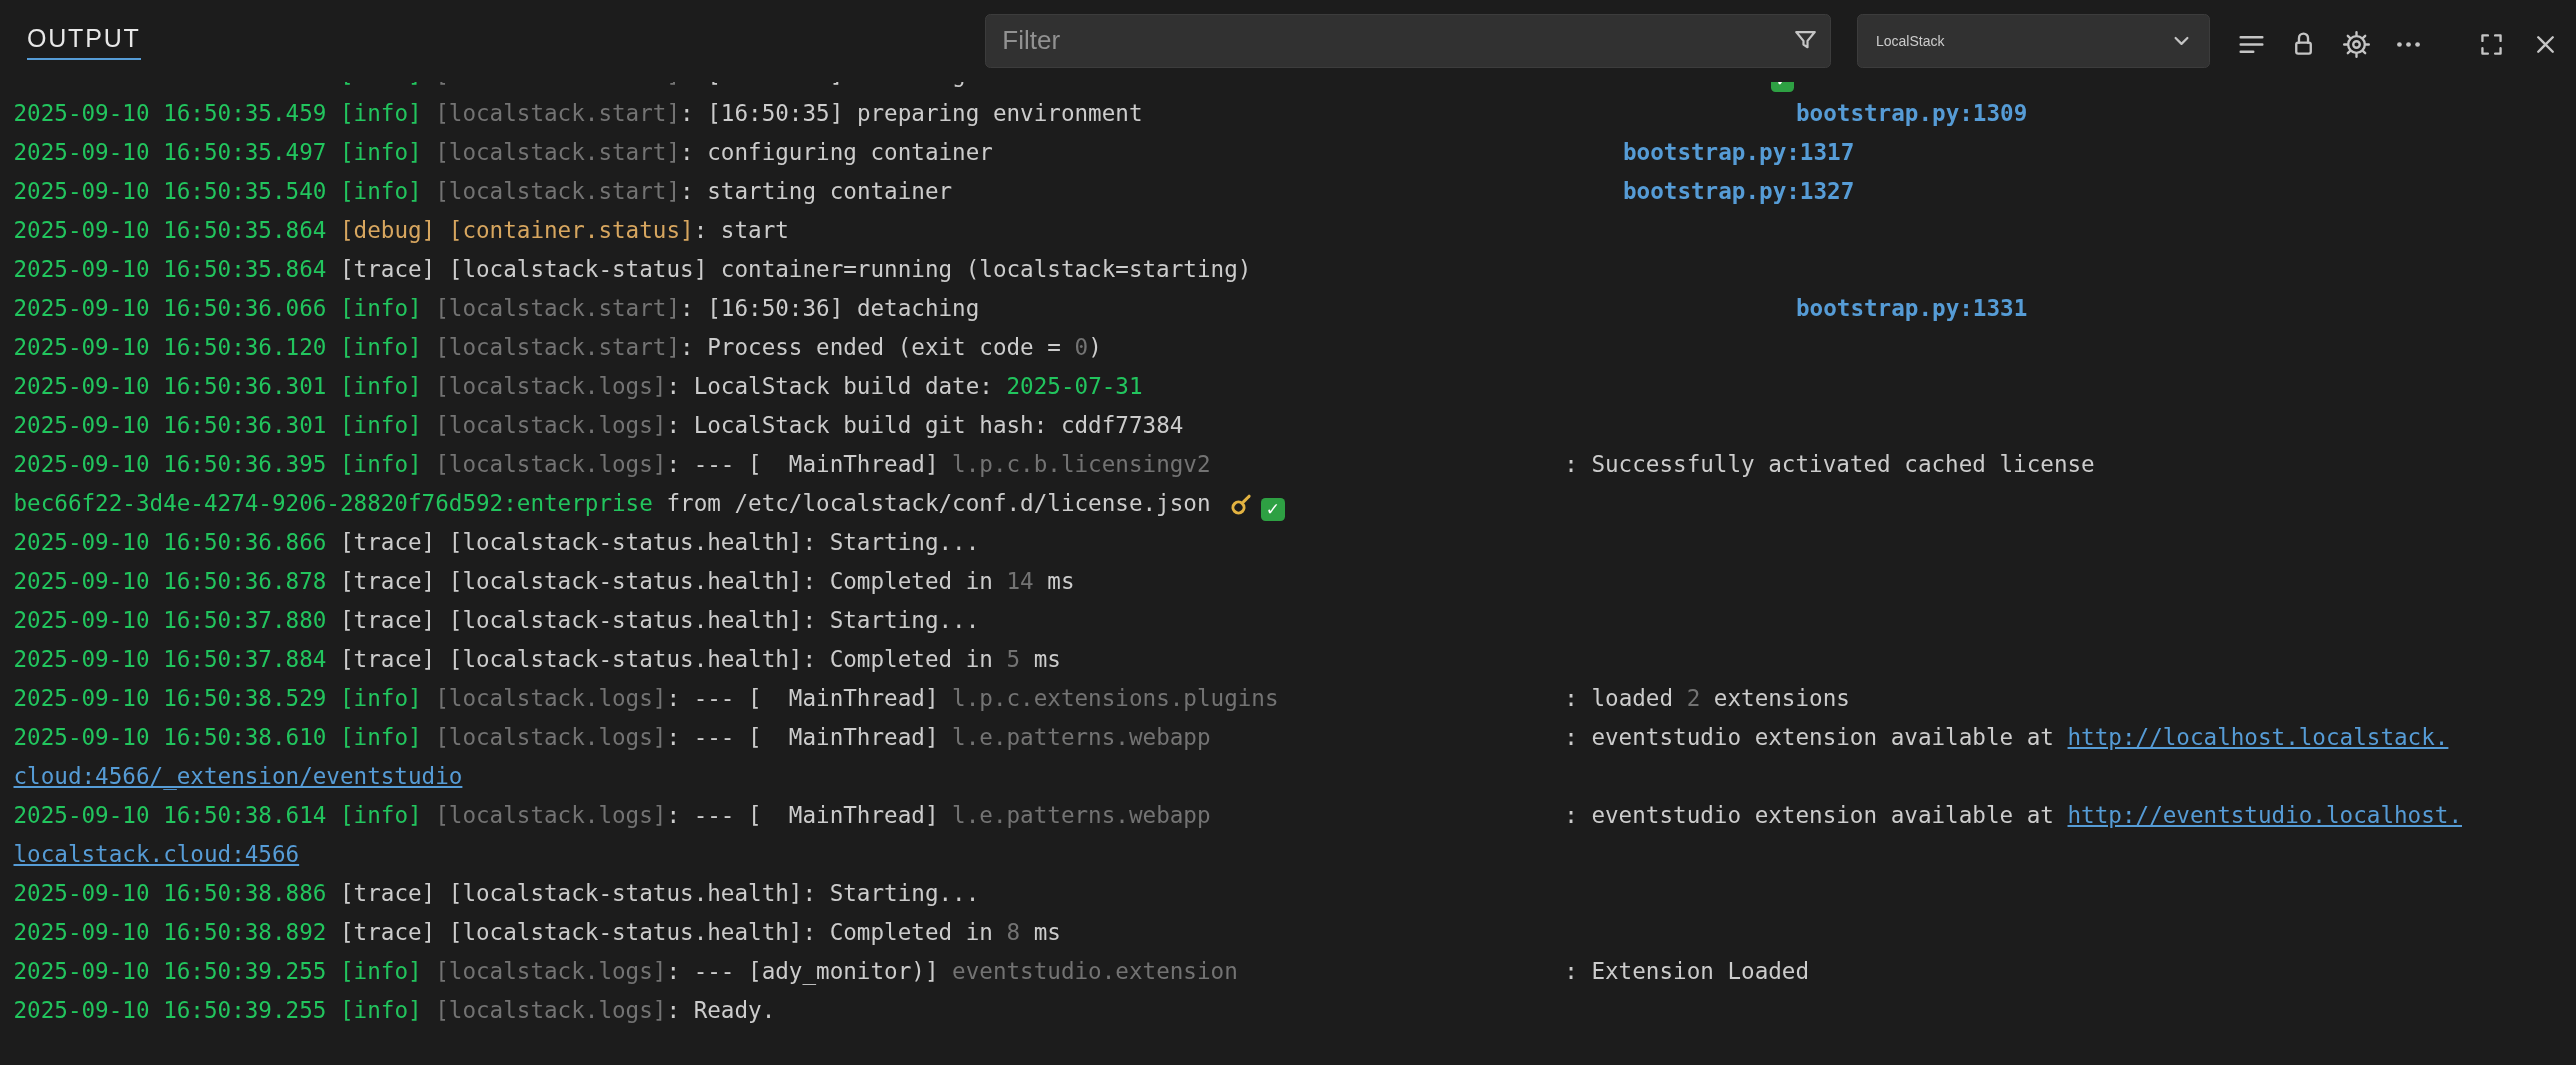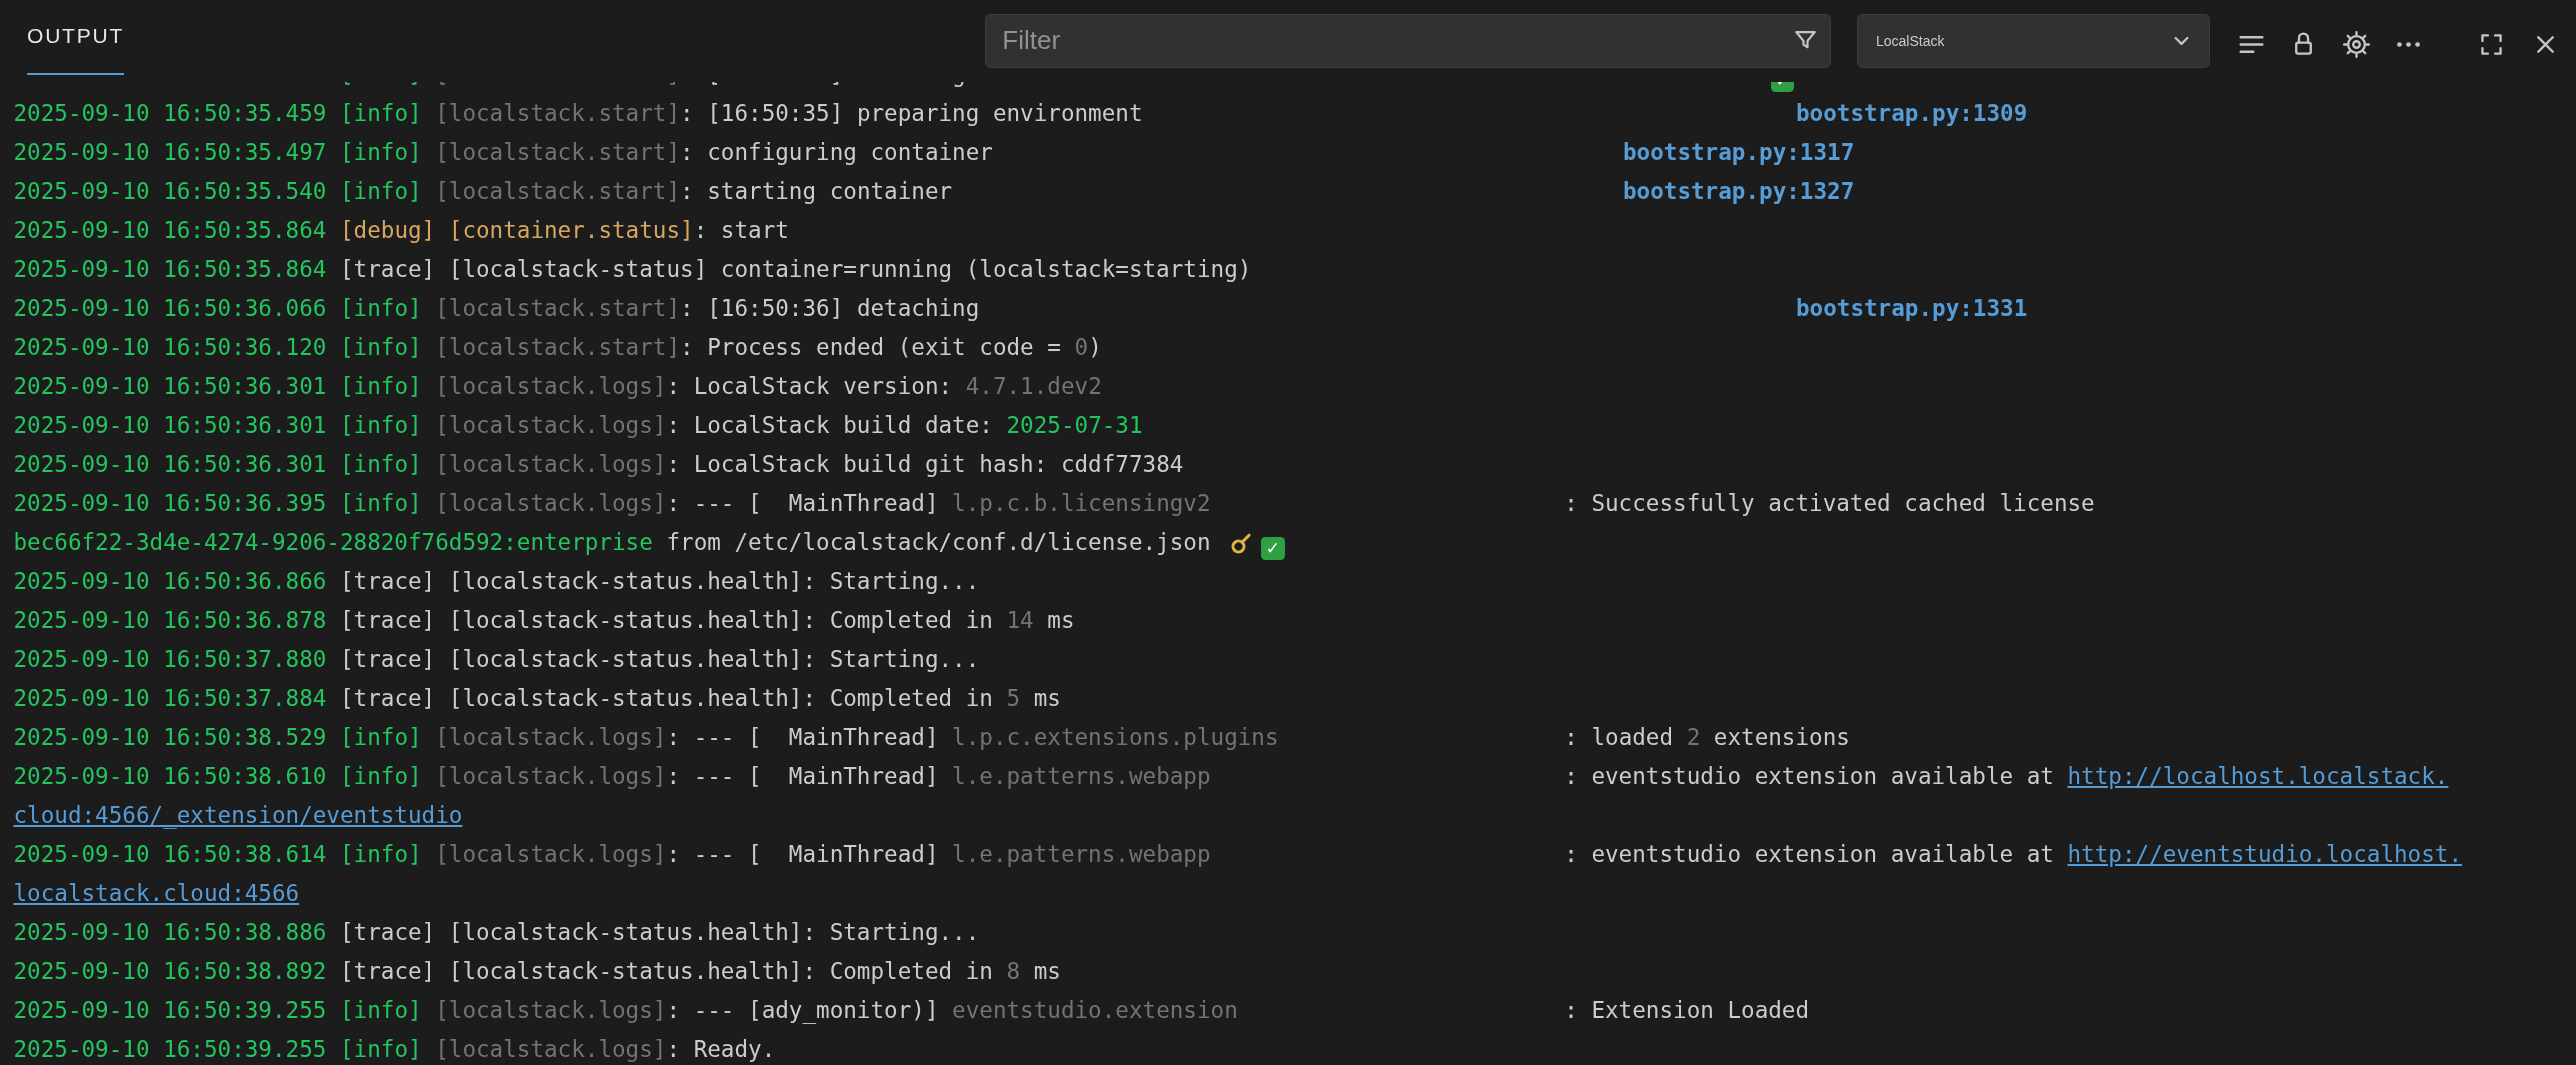--- a/index.html
+++ b/index.html
@@ -9,23 +9,23 @@
     font-family:"Liberation Sans",sans-serif;
     position:relative;
   }
   
   .header{
     position:absolute;top:0;left:0;width:2576px;height:82px;
     background:#1c1c1c;z-index:5;
   }
   .tab{
     position:absolute;left:27px;top:23.5px;
-    padding-bottom:25px;
+    padding-bottom:5px;
     border-bottom:2.7px solid #569cd6;
-    color:#e7e7e7;font-size:21px;letter-spacing:1.8px;
+    color:#e7e7e7;font-size:25px;letter-spacing:1.8px;
     cursor:pointer;
   }
   .filter-box{
     position:absolute;left:985px;top:13.5px;width:846px;height:54px;
     background:#313131;border:1.8px solid #3c3c3c;border-radius:5.4px;
     box-sizing:border-box;display:flex;align-items:center;
   }
   .filter-input{
     flex:1;height:100%;background:transparent;border:none;outline:none;
     color:#cccccc;font-size:26px;padding:0 0 0 16.3px;
@@ -149,21 +149,20 @@
 <div class="log">
   <div class="log-inner">
       <div class="log-row"><span class="c-g">2025-09-10 16:50:35.431 </span><span class="c-g">[info] </span><span class="c-b">[localstack.start]</span><span class="c-d">: [16:50:35] starting LocalStack in Docker mode</span><span class="c-d">                                 </span><span class="ic-check"></span></div>
       <div class="log-row"><span class="c-g">2025-09-10 16:50:35.459 </span><span class="c-g">[info] </span><span class="c-b">[localstack.start]</span><span class="c-d">: [16:50:35] preparing environment</span><span class="src-link" style="left: 1796px;">bootstrap.py:1309</span></div>
       <div class="log-row"><span class="c-g">2025-09-10 16:50:35.497 </span><span class="c-g">[info] </span><span class="c-b">[localstack.start]</span><span class="c-d">: configuring container</span><span class="src-link" style="left: 1623px;">bootstrap.py:1317</span></div>
       <div class="log-row"><span class="c-g">2025-09-10 16:50:35.540 </span><span class="c-g">[info] </span><span class="c-b">[localstack.start]</span><span class="c-d">: starting container</span><span class="src-link" style="left: 1623px;">bootstrap.py:1327</span></div>
       <div class="log-row"><span class="c-g">2025-09-10 16:50:35.864 </span><span class="c-y">[debug] [container.status]</span><span class="c-d">: start</span></div>
       <div class="log-row"><span class="c-g">2025-09-10 16:50:35.864 </span><span class="c-d">[trace] [localstack-status] container=running (localstack=starting)</span></div>
       <div class="log-row"><span class="c-g">2025-09-10 16:50:36.066 </span><span class="c-g">[info] </span><span class="c-b">[localstack.start]</span><span class="c-d">: [16:50:36] detaching</span><span class="src-link" style="left: 1796px;">bootstrap.py:1331</span></div>
       <div class="log-row"><span class="c-g">2025-09-10 16:50:36.120 </span><span class="c-g">[info] </span><span class="c-b">[localstack.start]</span><span class="c-d">: Process ended (exit code = </span><span class="c-b">0</span><span class="c-d">)</span></div>
-      <div class="log-row"><span class="c-g">2025-09-10 16:50:36.301 </span><span class="c-g">[info] </span><span class="c-b">[localstack.logs]</span><span class="c-d">: LocalStack version: </span><span class="c-b">4.7.1.dev2</span></div>
       <div class="log-row"><span class="c-g">2025-09-10 16:50:36.301 </span><span class="c-g">[info] </span><span class="c-b">[localstack.logs]</span><span class="c-d">: LocalStack build date: </span><span class="c-g">2025-07-31</span></div>
       <div class="log-row"><span class="c-g">2025-09-10 16:50:36.301 </span><span class="c-g">[info] </span><span class="c-b">[localstack.logs]</span><span class="c-d">: LocalStack build git hash: cddf77384</span></div>
       <div class="log-row"><span class="c-g">2025-09-10 16:50:36.395 </span><span class="c-g">[info] </span><span class="c-b">[localstack.logs]</span><span class="c-d">: --- [  MainThread] </span><span class="c-b">l.p.c.b.licensingv2</span><span class="c-d">                          : Successfully activated cached license</span></div>
       <div class="log-row"><span class="c-g">bec66f22-3d4e-4274-9206-28820f76d592:enterprise</span><span class="c-d"> from /etc/localstack/conf.d/license.json </span><span class="ic-key"></span><span class="ic-check"></span></div>
       <div class="log-row"><span class="c-g">2025-09-10 16:50:36.866 </span><span class="c-d">[trace] [localstack-status.health]: Starting...</span></div>
       <div class="log-row"><span class="c-g">2025-09-10 16:50:36.878 </span><span class="c-d">[trace] [localstack-status.health]: Completed in </span><span class="c-b">14</span><span class="c-d"> ms</span></div>
       <div class="log-row"><span class="c-g">2025-09-10 16:50:37.880 </span><span class="c-d">[trace] [localstack-status.health]: Starting...</span></div>
       <div class="log-row"><span class="c-g">2025-09-10 16:50:37.884 </span><span class="c-d">[trace] [localstack-status.health]: Completed in </span><span class="c-b">5</span><span class="c-d"> ms</span></div>
       <div class="log-row"><span class="c-g">2025-09-10 16:50:38.529 </span><span class="c-g">[info] </span><span class="c-b">[localstack.logs]</span><span class="c-d">: --- [  MainThread] </span><span class="c-b">l.p.c.extensions.plugins</span><span class="c-d">                     : loaded </span><span class="c-b">2</span><span class="c-d"> extensions</span></div>
       <div class="log-row"><span class="c-g">2025-09-10 16:50:38.610 </span><span class="c-g">[info] </span><span class="c-b">[localstack.logs]</span><span class="c-d">: --- [  MainThread] </span><span class="c-b">l.e.patterns.webapp</span><span class="c-d">                          : eventstudio extension available at </span><span class="c-u">http://localhost.localstack.</span></div>

